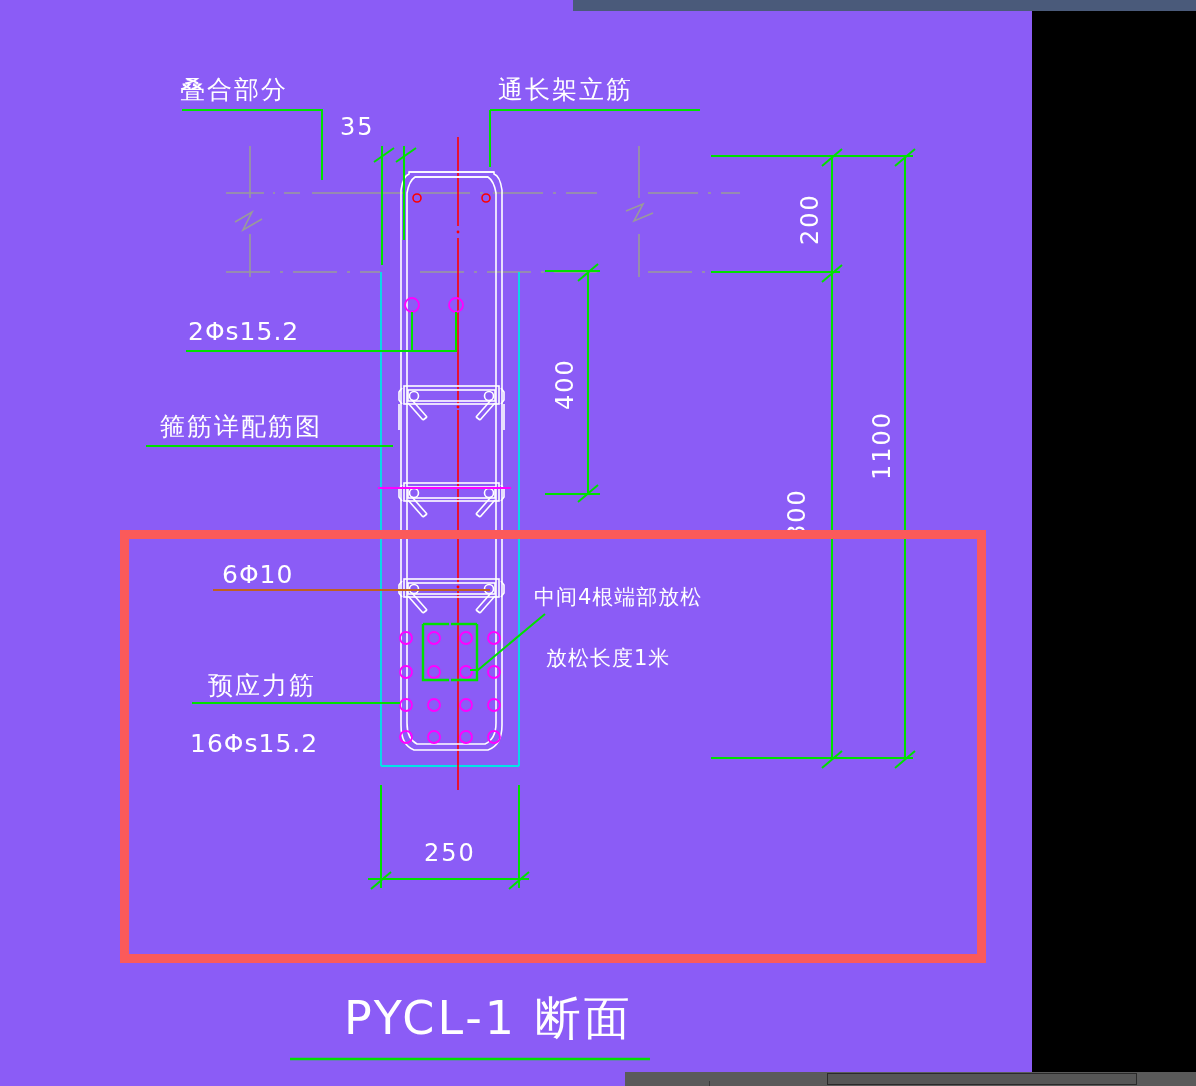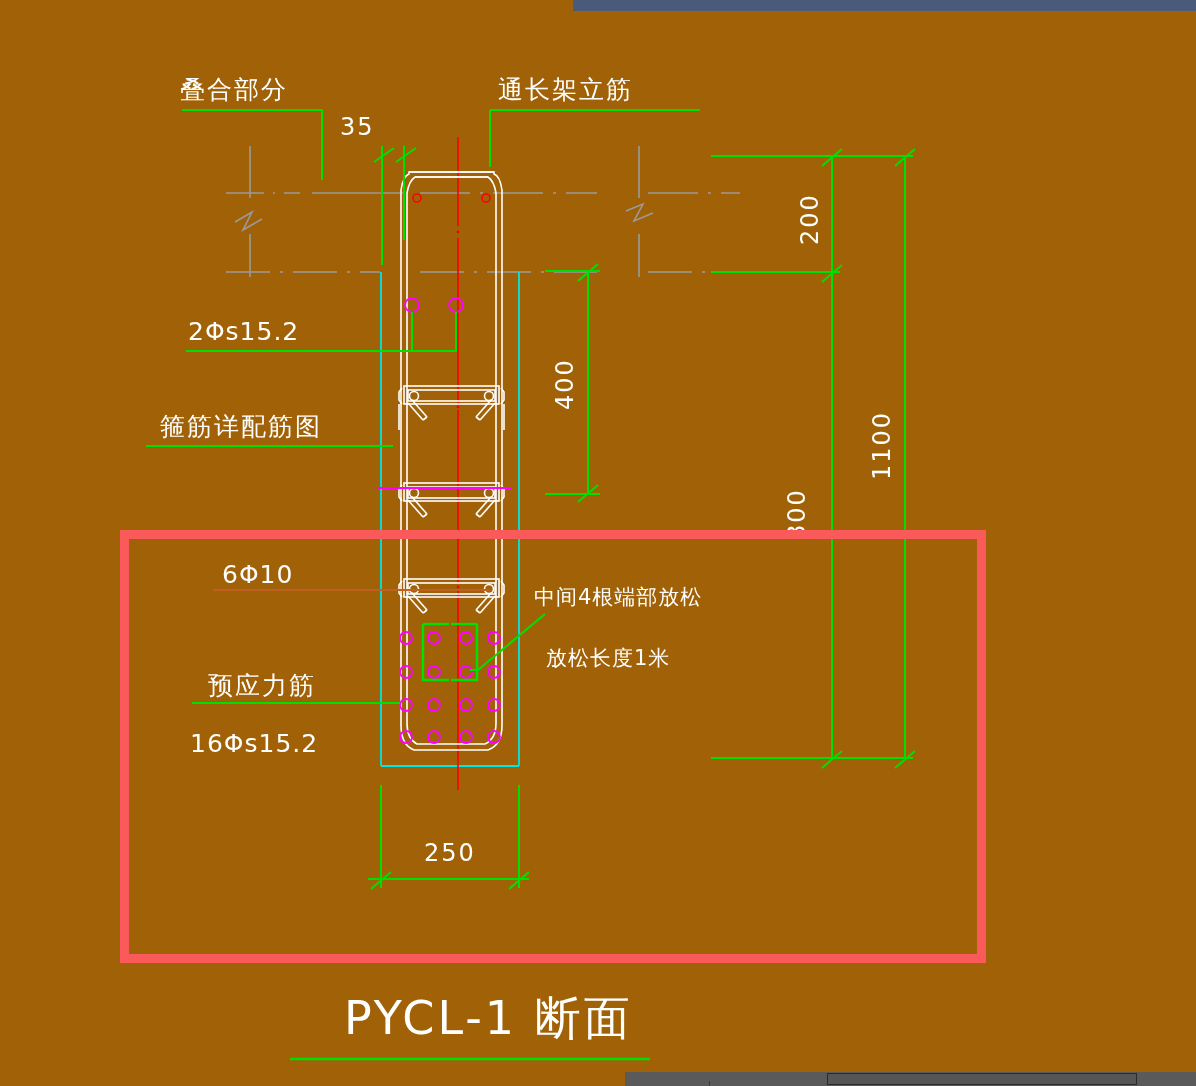--- a/index.html
+++ b/index.html
@@ -12,23 +12,23 @@
     width: 1196px;
     height: 1086px;
     position: relative;
     overflow: hidden;
     font-family: "DejaVu Sans", sans-serif;
   }
   #cad-root {
     position: absolute;
     left: 0;
     top: 0;
-    width: 1196px;
+    width: 1032px;
     height: 1086px;
-    background: #a16207;
+    background: #8b5cf6;
   }
   svg.cad-canvas {
     position: absolute;
     left: 0;
     top: 0;
     width: 1196px;
     height: 1086px;
     display: block;
   }
   .top-bar {

